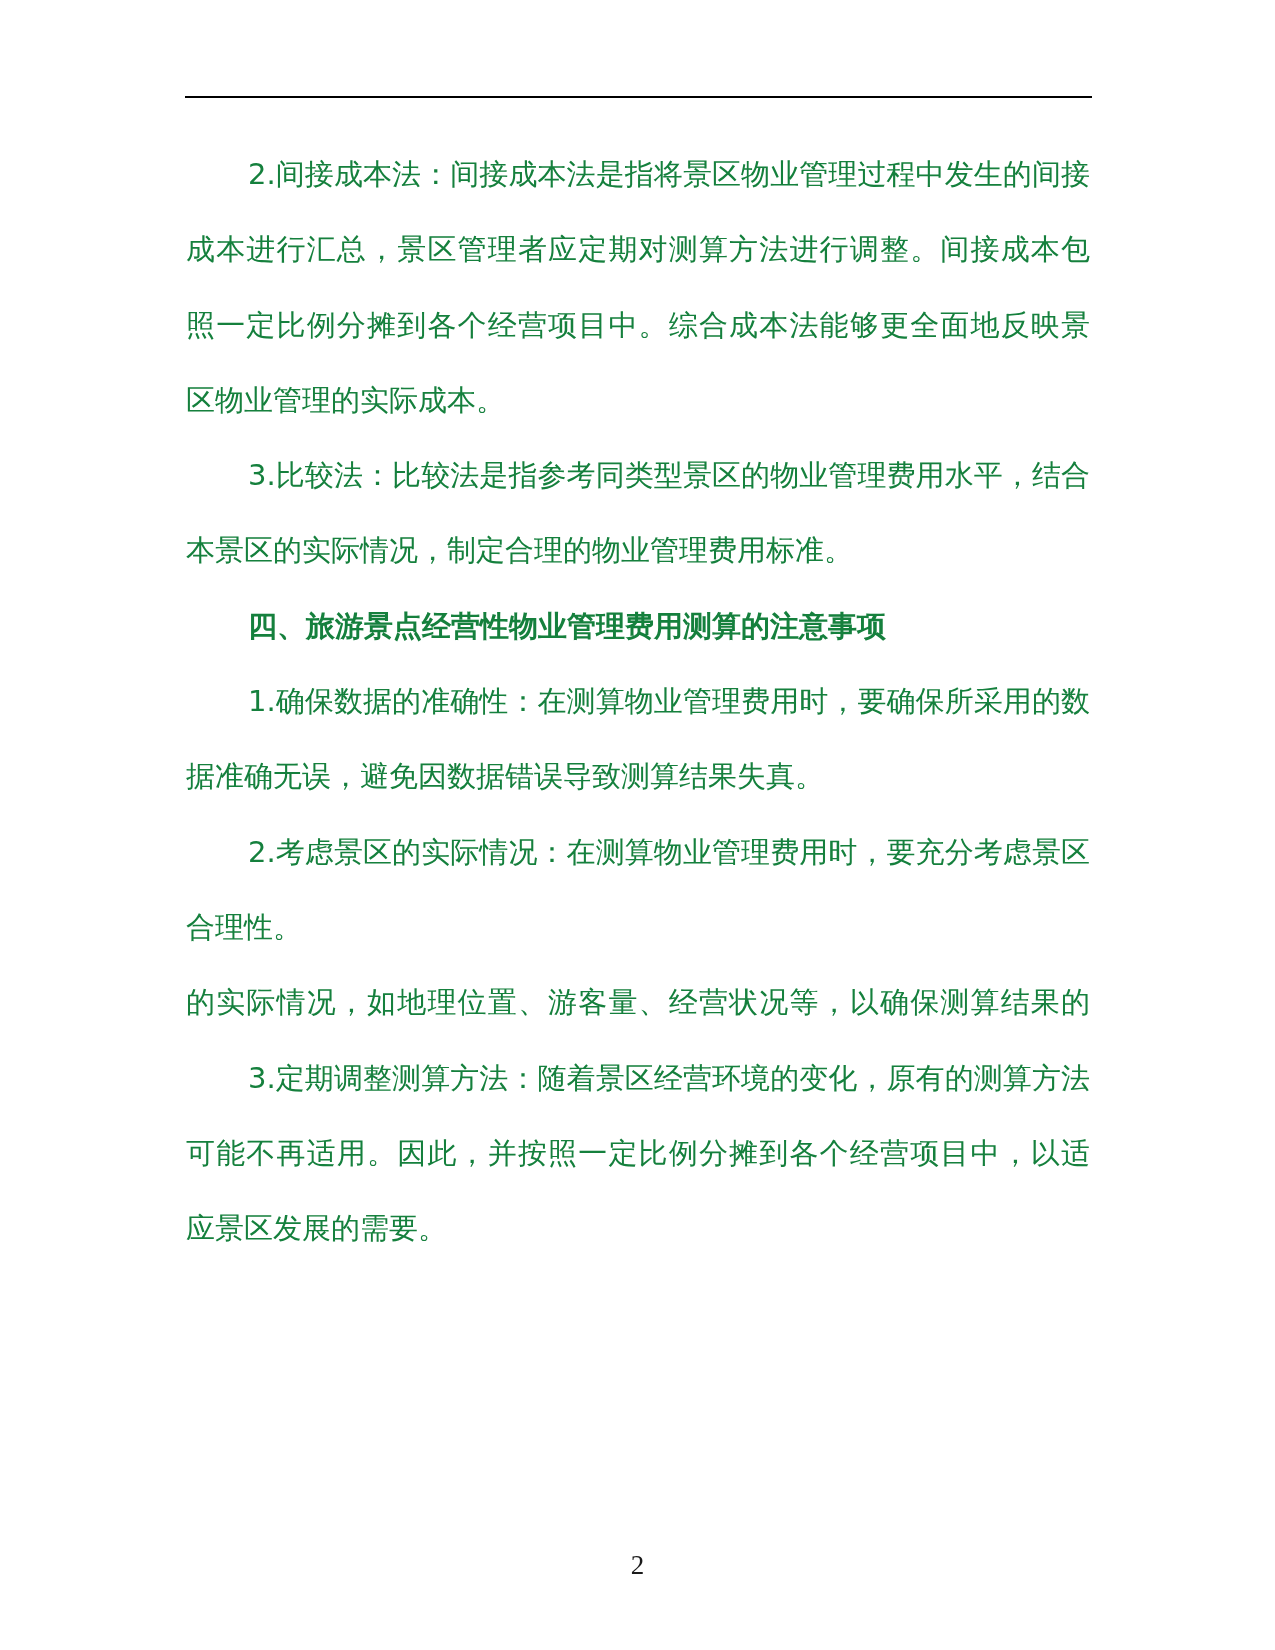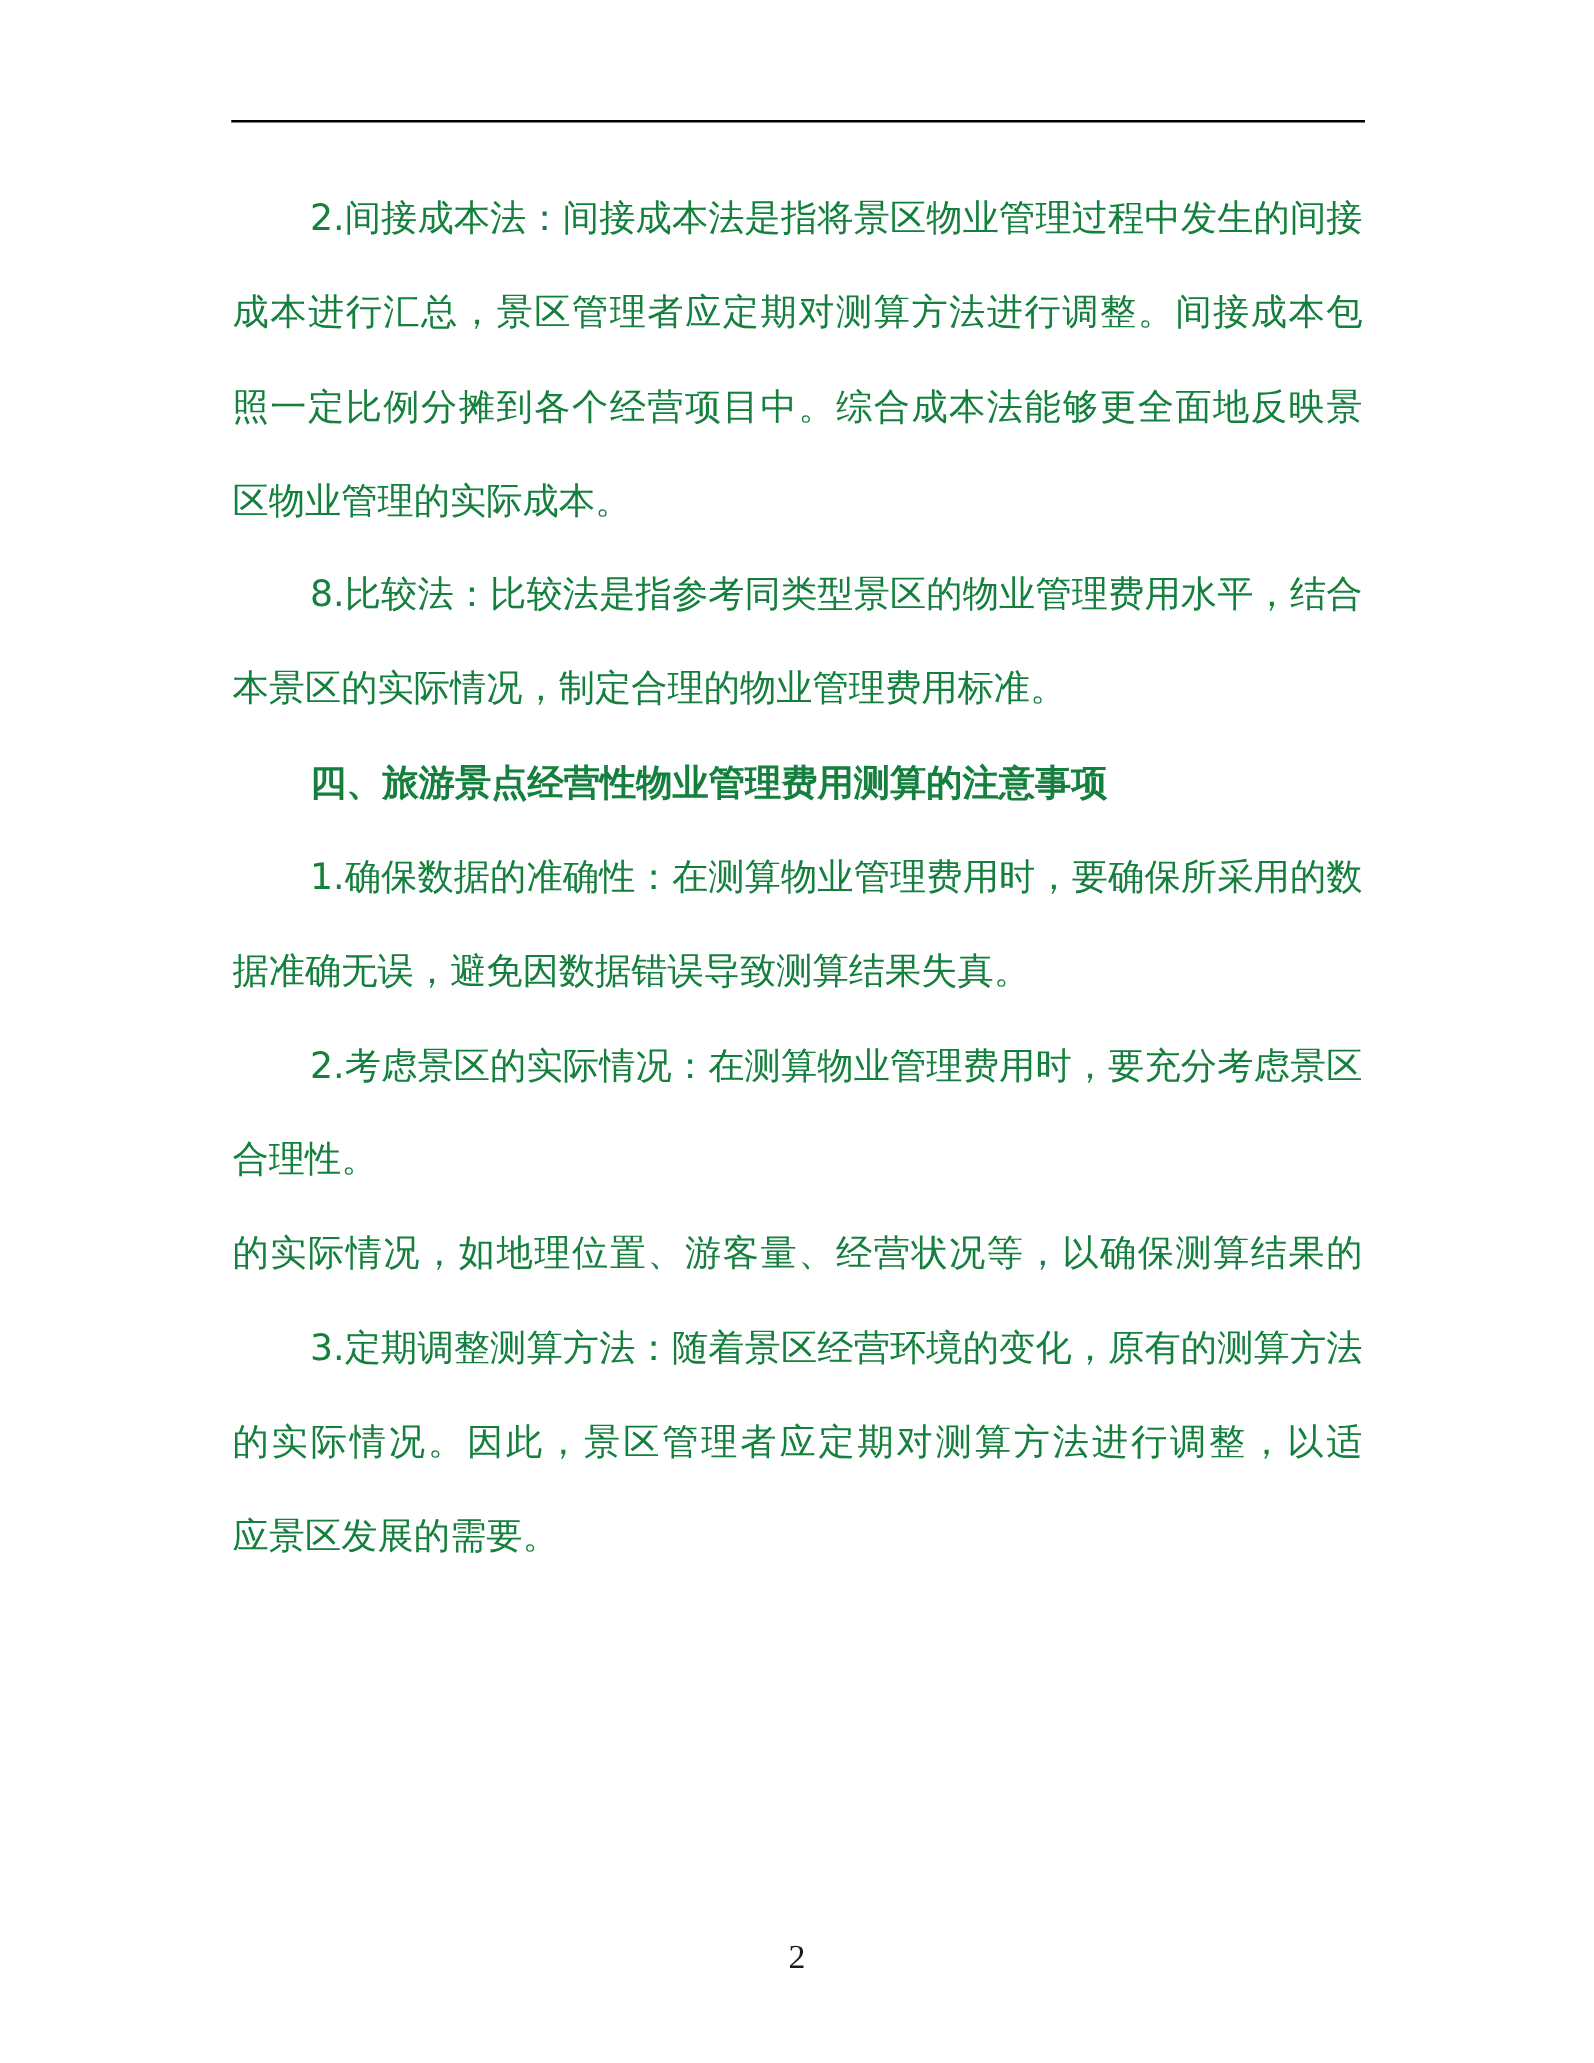--- a/index.html
+++ b/index.html
@@ -67,37 +67,37 @@
   <div class="doc-body" id="doc-body">
       <div class="para">
         <div class="line indent just">2.间接成本法：间接成本法是指将景区物业管理过程中发生的间接</div>
         <div class="line just">成本进行汇总，景区管理者应定期对测算方法进行调整。间接成本包</div>
       </div>
       <div class="para">
         <div class="line just">照一定比例分摊到各个经营项目中。综合成本法能够更全面地反映景</div>
         <div class="line">区物业管理的实际成本。</div>
       </div>
       <div class="para">
-        <div class="line indent just">8.比较法：比较法是指参考同类型景区的物业管理费用水平，结合</div>
+        <div class="line indent just">3.比较法：比较法是指参考同类型景区的物业管理费用水平，结合</div>
         <div class="line">本景区的实际情况，制定合理的物业管理费用标准。</div>
       </div>
       <div class="para heading">
         <div class="line indent">四、旅游景点经营性物业管理费用测算的注意事项</div>
       </div>
       <div class="para">
         <div class="line indent just">1.确保数据的准确性：在测算物业管理费用时，要确保所采用的数</div>
         <div class="line">据准确无误，避免因数据错误导致测算结果失真。</div>
       </div>
       <div class="para">
         <div class="line indent just">2.考虑景区的实际情况：在测算物业管理费用时，要充分考虑景区</div>
         <div class="line">合理性。</div>
         <div class="line just">的实际情况，如地理位置、游客量、经营状况等，以确保测算结果的</div>
       </div>
       <div class="para">
         <div class="line indent just">3.定期调整测算方法：随着景区经营环境的变化，原有的测算方法</div>
-        <div class="line just">的实际情况。因此，景区管理者应定期对测算方法进行调整，以适</div>
+        <div class="line just">可能不再适用。因此，并按照一定比例分摊到各个经营项目中，以适</div>
         <div class="line">应景区发展的需要。</div>
       </div>
     </div>
   <div class="footer">
     <span class="pagenum">2</span>
   </div>
 </div>
 
 </body></html>

